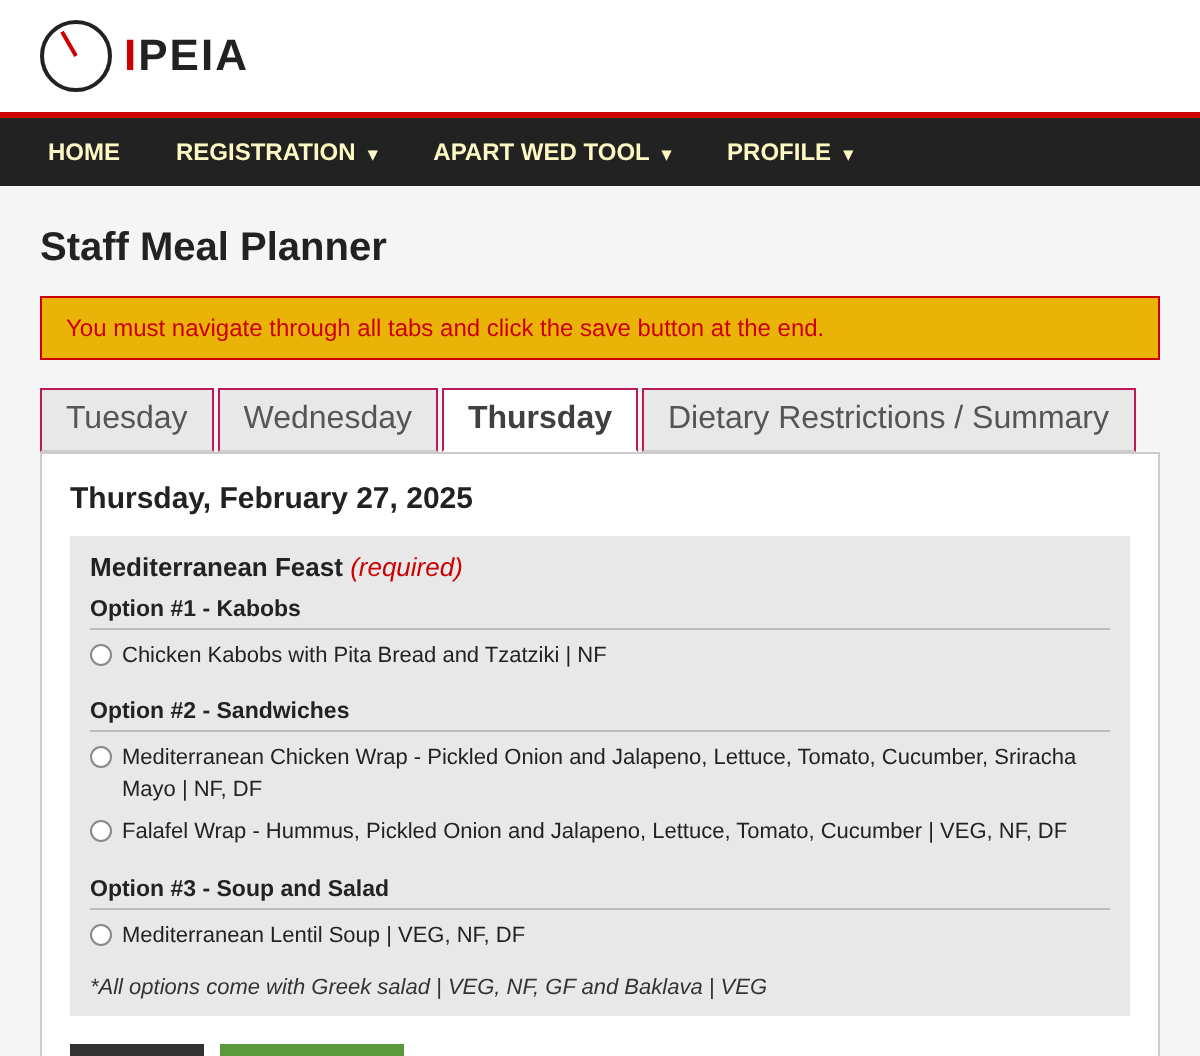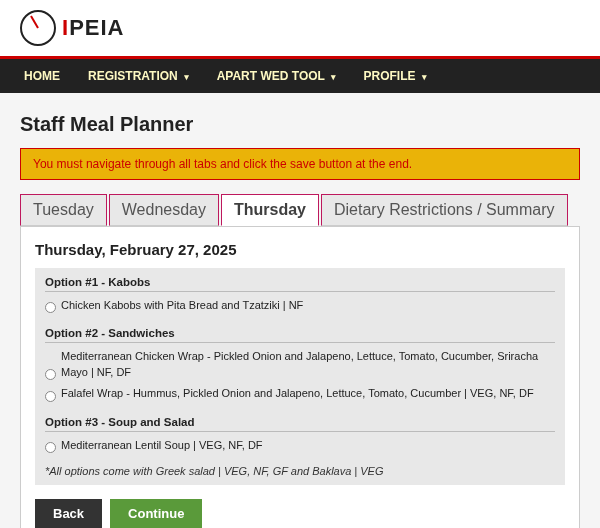--- a/index.html
+++ b/index.html
@@ -38,21 +38,21 @@
 
     
     .meal-section { background: #e8e8e8; padding: 8px 10px; margin-bottom: 8px; }
     .meal-title { font-size: 13px; margin-bottom: 8px; }
     .meal-title strong { font-weight: bold; }
     .meal-title em { color: #c00; font-style: italic; }
 
     .options-grid { display: grid; grid-template-columns: 1fr; gap: 8px; }
     .option-col { }
     .option-header { font-weight: bold; font-size: 11.5px; margin-bottom: 6px; border-bottom: 1px solid #bbb; padding-bottom: 3px; }
-    .option-item { display: flex; align-items: flex-end; gap: 5px; margin-bottom: 6px; font-size: 11px; line-height: 1.4; }
+    .option-item { display: flex; align-items: flex-start; gap: 5px; margin-bottom: 6px; font-size: 11px; line-height: 1.4; }
     .radio-circle { width: 11px; height: 11px; border-radius: 50%; border: 1px solid #888; background: #fff; flex-shrink: 0; margin-top: 1px; }
 
     .footnote { font-size: 11px; font-style: italic; margin-top: 6px; color: #333; }
 
     
     .btn-row { display: flex; gap: 8px; margin-top: 14px; }
     .btn { padding: 7px 18px; font-size: 13px; font-weight: bold; border: none; cursor: pointer; text-align: center; }
     .btn-dark { background: #333; color: #fff; }
     .btn-green { background: #5a9a3a; color: #fff; }
   </style>
@@ -96,20 +96,23 @@
     <div class="tab">Tuesday</div>
     <div class="tab">Wednesday</div>
     <div class="tab active">Thursday</div>
     <div class="tab">Dietary Restrictions / Summary</div>
   </div>
 
   <div class="panel">
     <div class="panel-date">Thursday, February 27, 2025</div>
 
     <div class="meal-section">
+      <div class="meal-title">
+        <strong>Mediterranean Feast</strong>&nbsp;<em>(required)</em>
+      </div>
 
       <div class="options-grid">
 
         <div class="option-col">
           <div class="option-header">Option #1 - Kabobs</div>
           <div class="option-item">
             <div class="radio-circle"></div>
             <span>Chicken Kabobs with Pita Bread and Tzatziki | NF</span>
           </div>
         </div>

